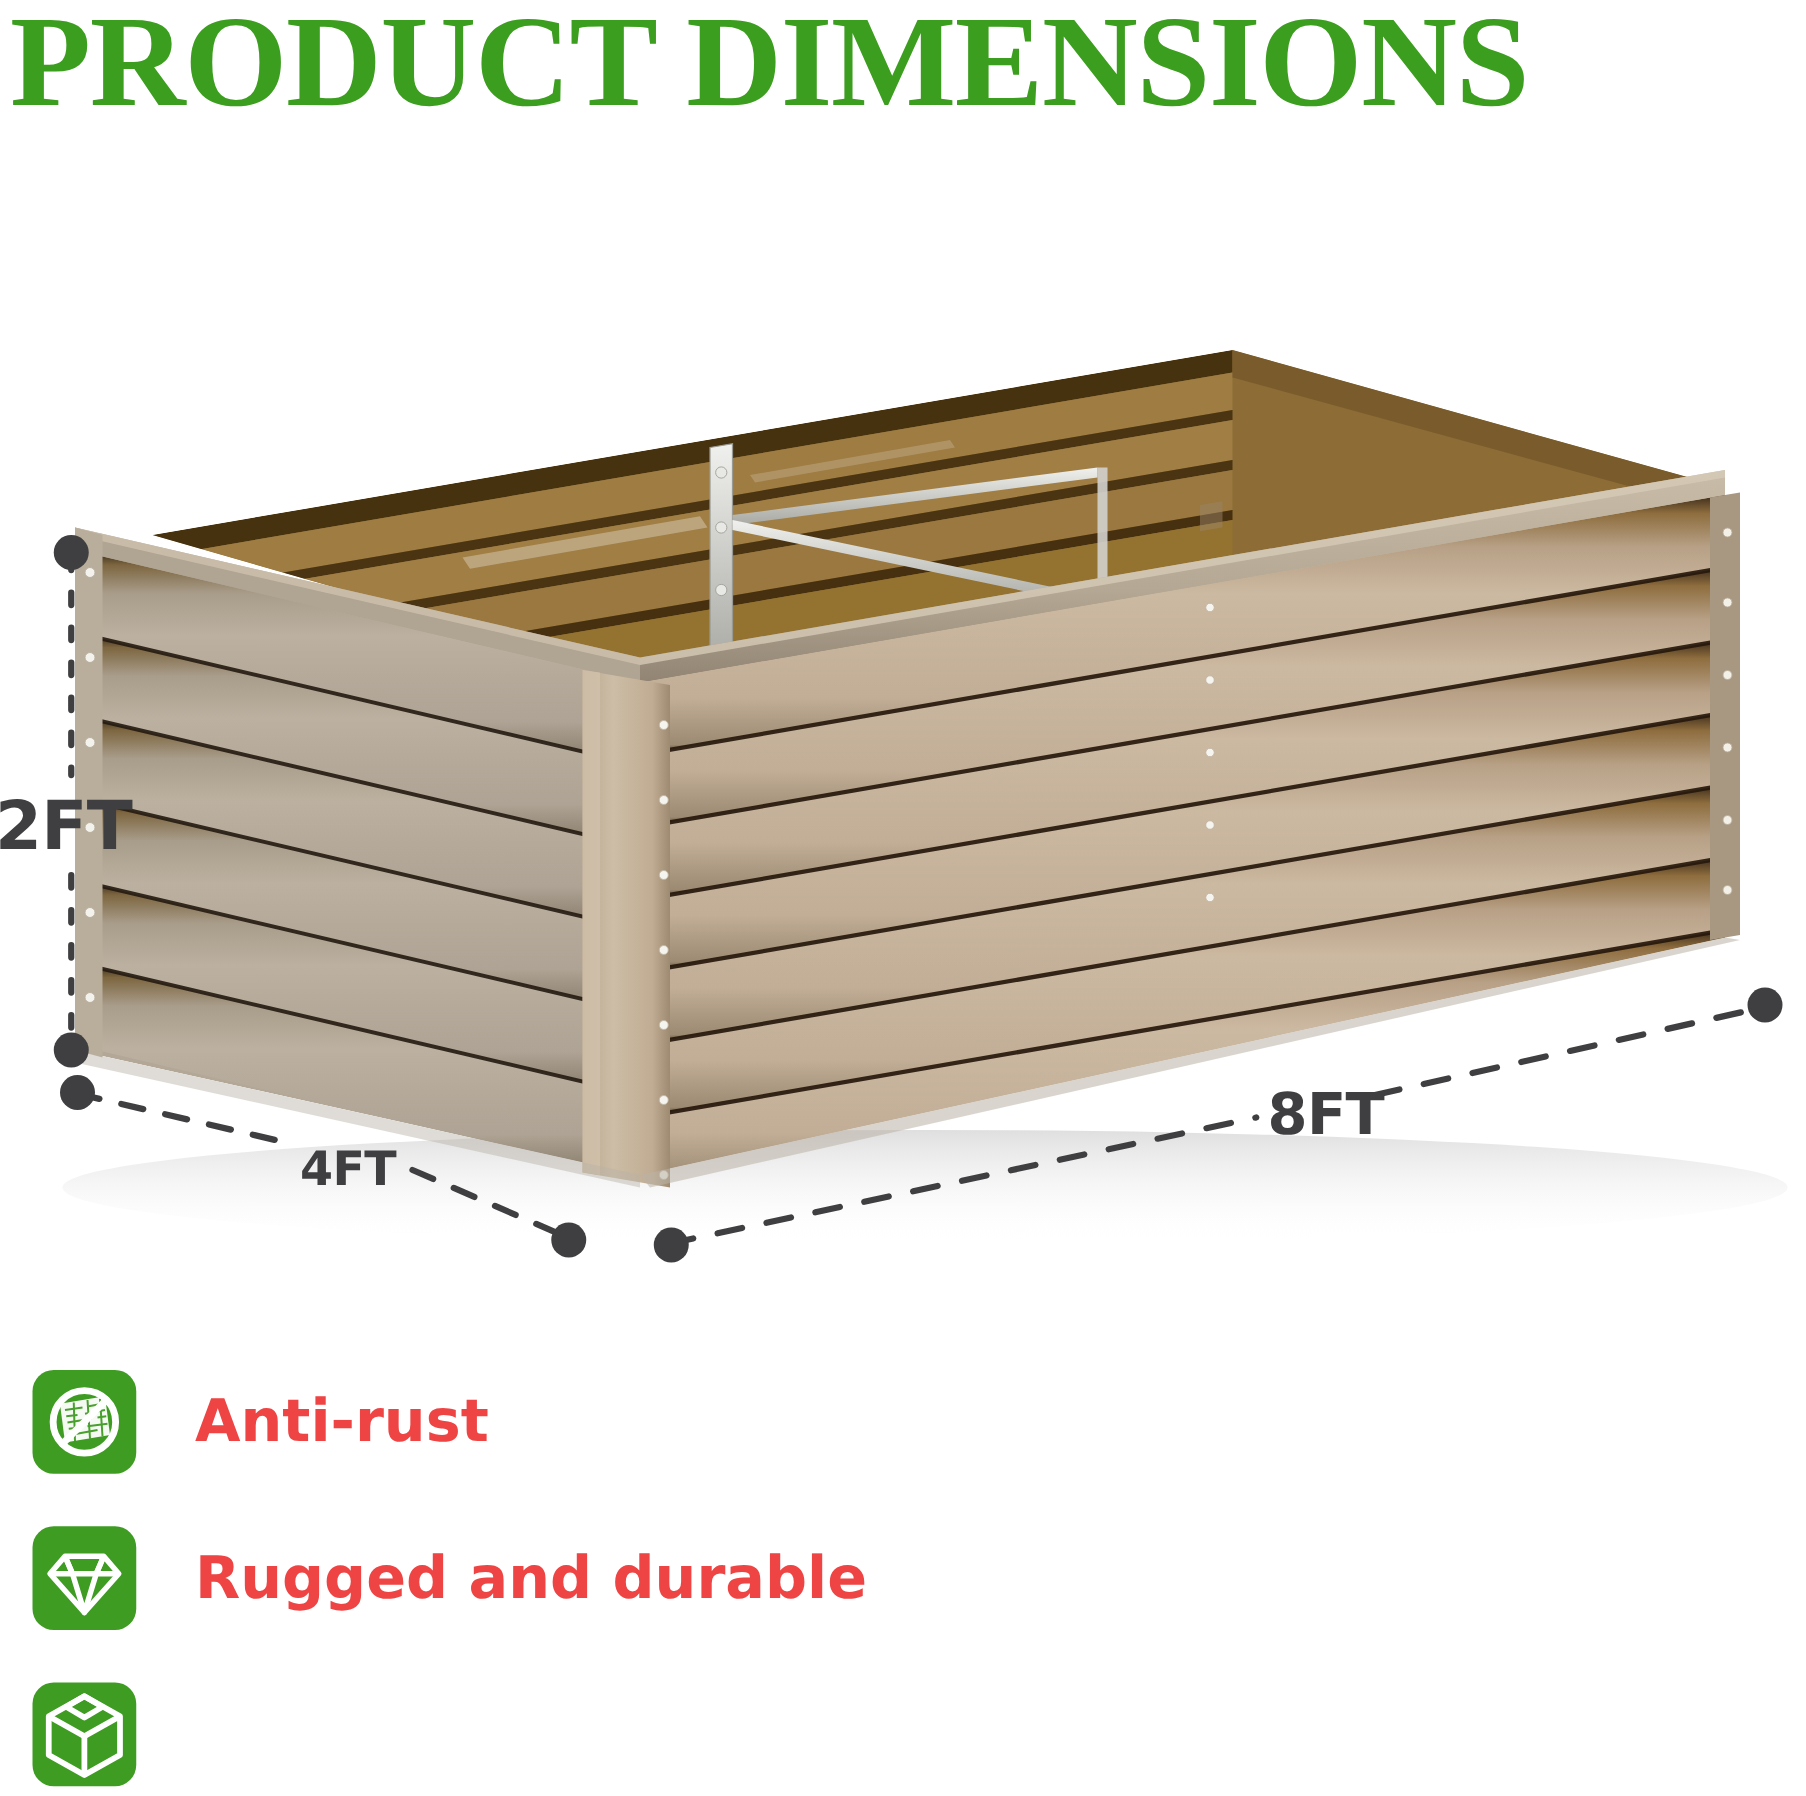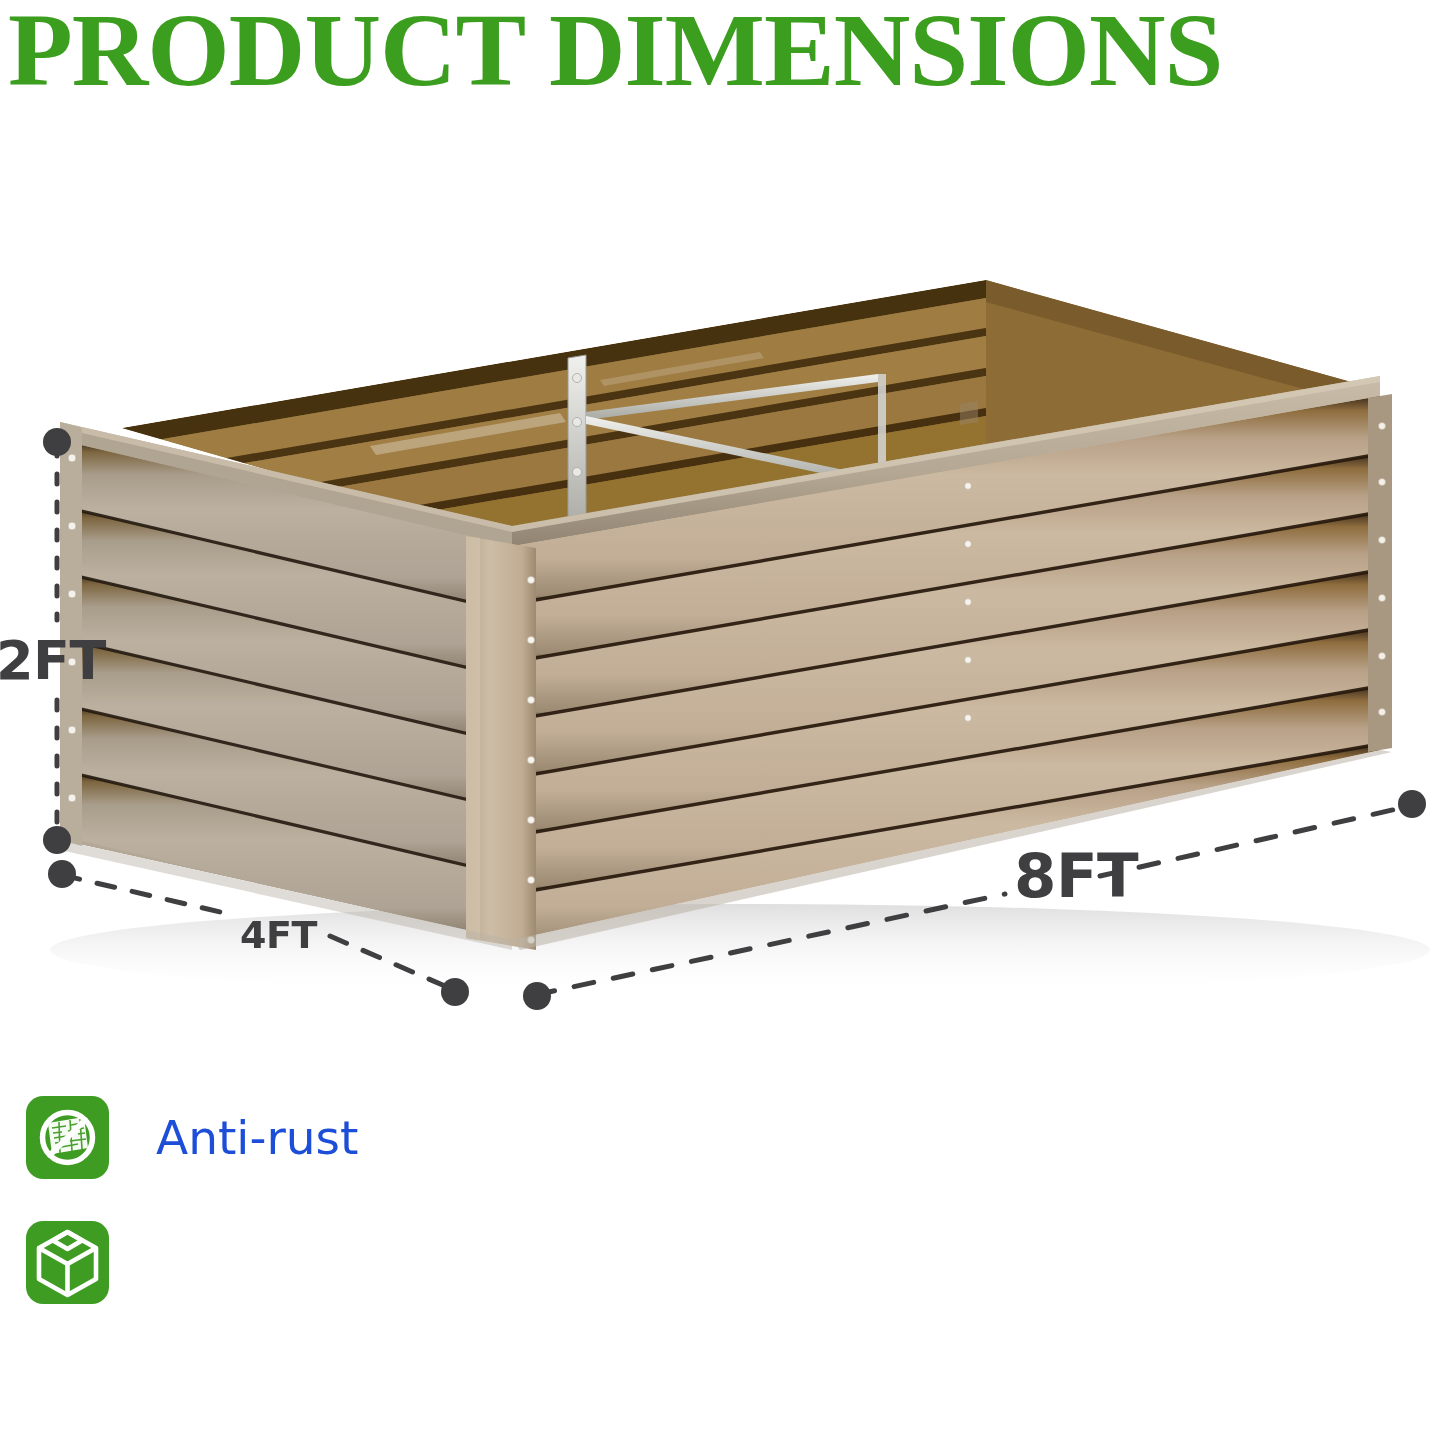--- a/index.html
+++ b/index.html
@@ -30,35 +30,35 @@
   .dim-label{
     position:absolute;
     font-family:"DejaVu Sans","Liberation Sans",sans-serif;
     font-weight:700;
     color:#3f3f41;
     letter-spacing:-0.5px;
     white-space:nowrap;
   }
   #dim-h{ left:-4px; top:629px; font-size:54px; }
   #dim-w{ left:240px; top:913px; font-size:38px; }
-  #dim-l{ left:1014px; top:840px; font-size:61px; }
+  #dim-l{ left:1014px; top:864px; font-size:46px; }
 
   
   .features{position:absolute;left:26px;top:1096px;width:900px;}
   .feature{position:relative;height:125px;}
   .feature .ficon{
     position:absolute;left:0;top:0;width:83px;height:83px;
     background:#3f9c23;border-radius:17px;
   }
   .feature .ficon svg{position:absolute;left:0;top:0;}
   .feature .flabel{
     position:absolute;left:130px;top:4px;
     font-family:"DejaVu Sans","Liberation Sans",sans-serif;
     font-size:47px;line-height:76px;
-    color:#1d4ed8;white-space:nowrap;font-weight:400;
+    color:#ef4444;white-space:nowrap;font-weight:700;
   }
 </style>
 </head>
 <body>
 
 <div id="page">
 
   <div class="title">PRODUCT DIMENSIONS</div>
 
   <div class="product-stage">
@@ -307,20 +307,33 @@
             <path d="M33 26 L34 57 M44 24 L46 55 M54 23 L56 53"></path>
           </g>
 
           <circle cx="41.5" cy="41.5" r="25" fill="none" stroke="#ffffff" stroke-width="5.5"></circle>
           <line x1="24" y1="59" x2="59" y2="24" stroke="#ffffff" stroke-width="5.5" stroke-linecap="round"></line>
         </svg>
       </div>
       <div class="flabel">Anti-rust</div>
     </div>
 
+    <div class="feature">
+      <div class="ficon">
+        <svg width="83" height="83" viewBox="0 0 83 83">
+          <g fill="none" stroke="#ffffff" stroke-width="4.4" stroke-linejoin="round">
+            <path d="M26 24 L57 24 L69 38 L41.5 69 L14 38 Z"></path>
+            <path d="M14 38 L69 38"></path>
+            <path d="M26 24 L32 38 L41.5 69 L51 38 L57 24"></path>
+            <path d="M32 38 L26 24 M51 38 L57 24"></path>
+          </g>
+        </svg>
+      </div>
+      <div class="flabel">Rugged and durable</div>
+    </div>
 
     <div class="feature">
       <div class="ficon">
         <svg width="83" height="83" viewBox="0 0 83 83">
           <g fill="none" stroke="#ffffff" stroke-width="4.6" stroke-linejoin="round">
             <path d="M41.5 11 L70 27 L70 58 L41.5 74 L13 58 L13 27 Z"></path>
             <path d="M13 27 L41.5 43 L70 27"></path>
             <path d="M41.5 43 L41.5 74"></path>
             <path d="M41.5 11 L27 19.5 L41.5 28 L56 19.5 Z"></path>
           </g>

